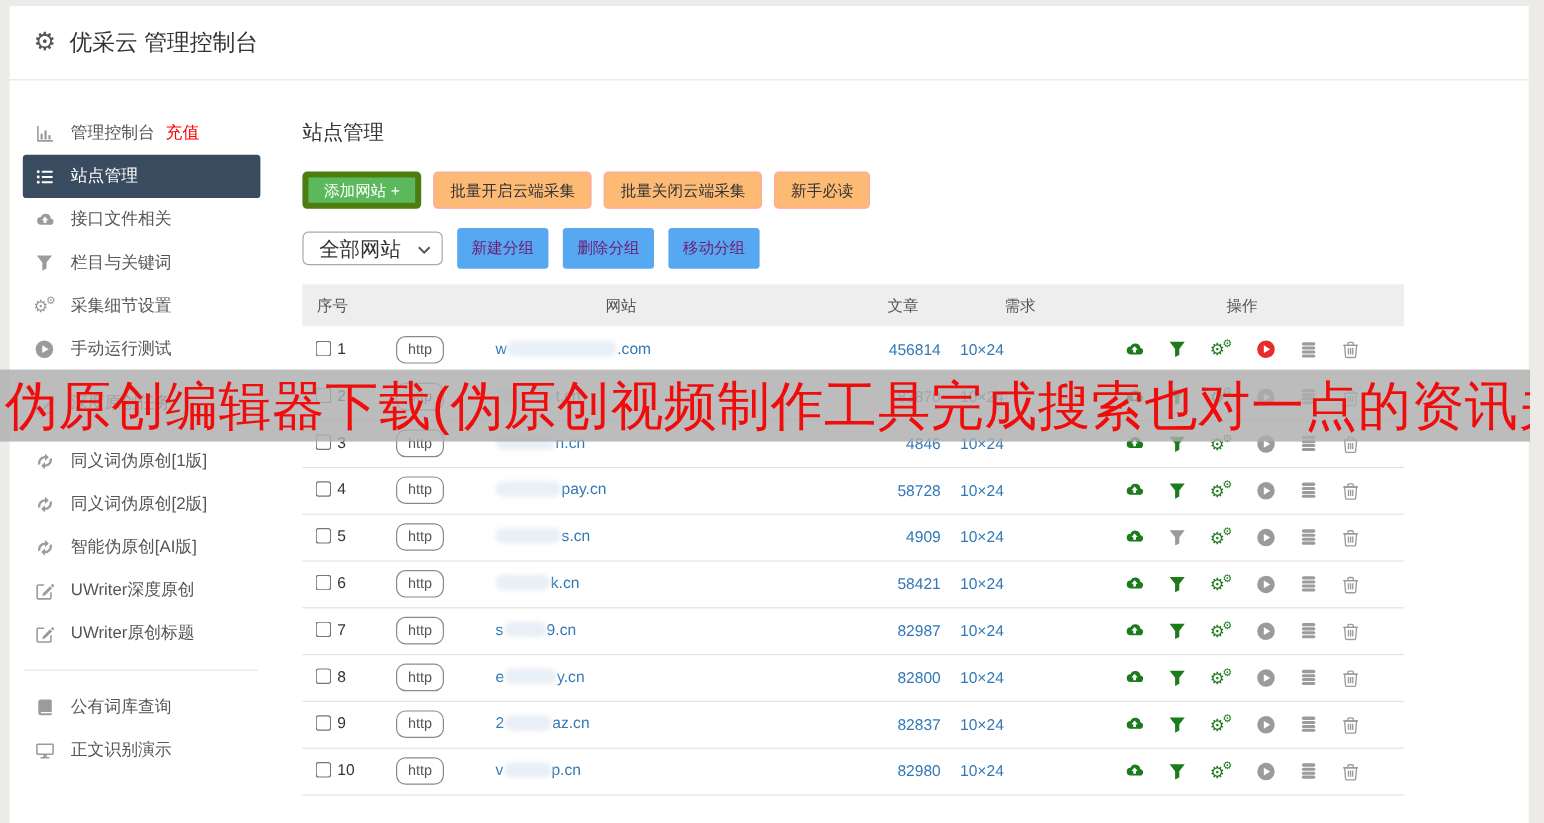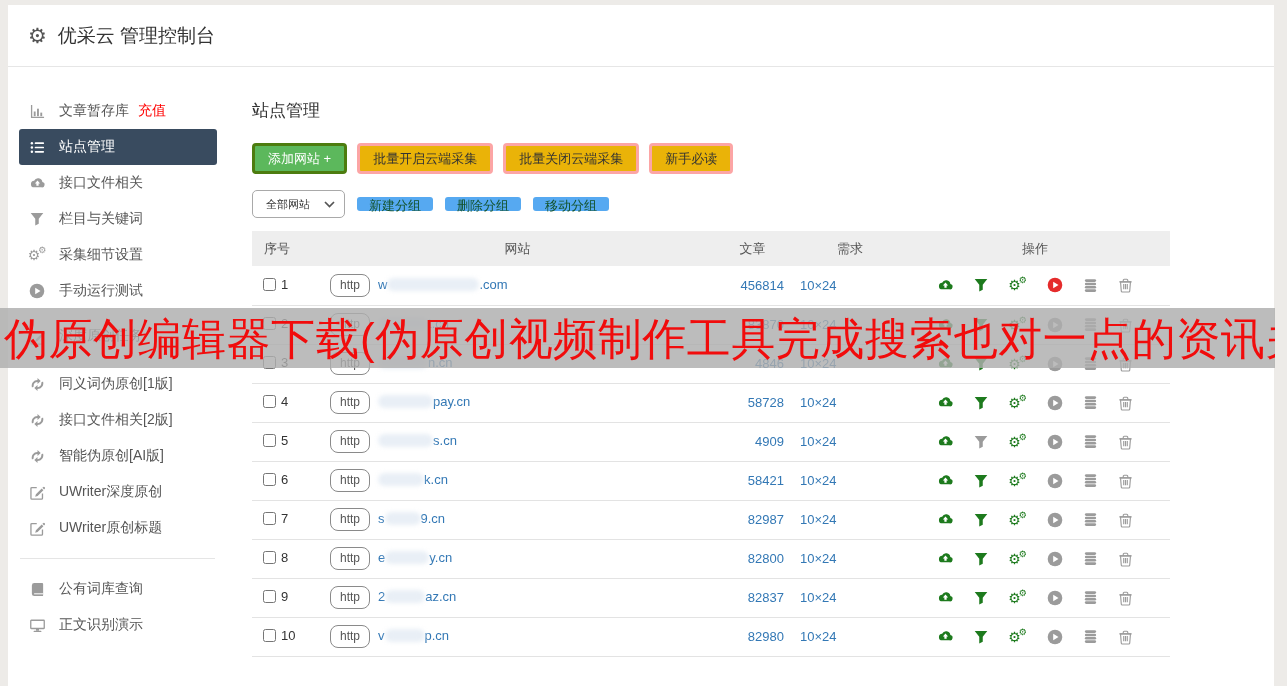--- a/index.html
+++ b/index.html
@@ -19,37 +19,37 @@
   .side-item.gap-after { margin-bottom:21px;align-items:flex-end; }
   .side-divider { border:none; border-top:1px solid #e5e5e5; margin:12px 18px 12px 12px; }
   .gears { display:inline-flex; align-items:flex-start; line-height:1; }
   .gears .g-big { font-size:14px; }
   .gears .g-sm { font-size:9px; margin-left:-2px; margin-top:-2px; }
   
   .main { padding:32px 0 0 19px; width:1022px; }
   .page-title { font-size:17px; font-weight:normal; color:#333; margin-bottom:21px; }
   .toolbar { display:flex; gap:10px; margin-bottom:16px; position:relative; width:918px; }
   .btn { height:31px; padding:0 13px; border-radius:4px; font-size:13px; cursor:pointer; font-family:inherit; }
-  .btn.green { background:#5cb85c; border:3px solid #4d7c0f; color:#fff; }
-  .btn.white { background:#eab308; border:3px solid #fca5a5; color:#333; }
+  .btn.green { background:#5cb85c; border:5px solid #4d7c0f; color:#fff; }
+  .btn.white { background:#fdba74; border:1px solid #fca5a5; color:#333; }
   .search { position:absolute; right:7px; top:0; width:200px; height:30px; border:1px solid #ccc; border-radius:5px; padding:0 11px; font-size:13px; color:#555; font-family:inherit; }
   .search::placeholder { color:#999; }
   .grouprow { display:flex; gap:12px; margin-bottom:13px; align-items:center; }
-  .select-box { height:28px; background:#fff; border:1px solid #a9a9a9; border-radius:5px; padding:0 9px 0 13px; font-size:11px; color:#333; display:inline-flex; align-items:center; gap:14px; cursor:pointer; font-family:inherit; }
-  .btn-sm { height:14px; padding:0 12px; border:none; border-radius:3px; background:#56a9f1; color:#14532d; font-size:13px; cursor:pointer; font-family:inherit; }
+  .select-box { height:28px; background:#fff; border:1px solid #a9a9a9; border-radius:5px; padding:0 9px 0 13px; font-size:17px; color:#333; display:inline-flex; align-items:center; gap:14px; cursor:pointer; font-family:inherit; }
+  .btn-sm { height:34px; padding:0 12px; border:none; border-radius:3px; background:#56a9f1; color:#701a75; font-size:13px; cursor:pointer; font-family:inherit; }
   
   table { border-collapse:collapse; width:918px; table-layout:fixed; }
   thead th { background:#eee; height:35px; font-weight:normal; font-size:13px; color:#555; }
   th.l { text-align:left; padding-left:12px; }
   tbody td { height:39px; border-bottom:1px solid #e3e3e3; font-size:13px; color:#333; }
   td.seq { padding-left:11px; }
   td.seq label { display:inline-flex; align-items:center; gap:5px; }
   td.seq input { width:13px; height:13px; margin:0; }
   .http-badge { display:inline-block; border:1px solid #8a8a8a; border-radius:8px; padding:3px 9px 4px; font-size:12px; color:#555; background:#fff; margin-right:8px; cursor:pointer; }
-  .domain { color:#3378b5; cursor:pointer; }
+  .domain { color:#3378b5; cursor:pointer;margin-left:35px; }
   .mask { display:inline-block; height:13px; background:#e9eff6; border-radius:7px; vertical-align:-2px; filter:blur(2px); }
   td.num { text-align:right; padding-right:16px; color:#3378b5; }
   td.demand { text-align:left; color:#3378b5; }
   td.ops .opswrap { display:flex; justify-content:center; align-items:center; gap:20px; }
   .op { display:inline-flex; cursor:pointer; line-height:1; }
   
   .overlay { position:absolute; left:0; top:308px; width:1275px; height:60px; background:rgba(173,173,173,0.82); z-index:50; overflow:hidden; }
   .overlay span { display:block; white-space:nowrap; font-size:44px; line-height:62px; color:#f10c0c; padding-left:4px; letter-spacing:0.5px; }
 </style>
 </head>
@@ -65,21 +65,21 @@
       <nav class="sidebar" id="sidebar">
           <div class="side-item">
             <span class="ic">
               <svg viewBox="0 0 16 16" width="15" height="15" fill="currentColor">
                 <path d="M1 1h1.4v12.6H15V15H1z"></path>
                 <rect x="4" y="8" width="2" height="5"></rect>
                 <rect x="7.5" y="5" width="2" height="8"></rect>
                 <rect x="11" y="9.2" width="2" height="3.8"></rect>
               </svg>
             </span>
-            <span>文章暂存库</span>
+            <span>管理控制台</span>
             <span class="badge" style="color: rgb(255, 0, 0);">充值</span>
           </div>
           <div class="side-item active">
             <span class="ic">
               <svg viewBox="0 0 16 16" width="15" height="15" fill="currentColor">
                 <circle cx="2" cy="3.4" r="1.3"></circle>
                 <rect x="5" y="2.5" width="10" height="1.8" rx=".9"></rect>
                 <circle cx="2" cy="8" r="1.3"></circle>
                 <rect x="5" y="7.1" width="10" height="1.8" rx=".9"></rect>
                 <circle cx="2" cy="12.6" r="1.3"></circle>
@@ -141,21 +141,21 @@
             </span>
             <span>同义词伪原创[1版]</span>
           </div>
           <div class="side-item">
             <span class="ic">
               <svg viewBox="0 0 16 16" width="15" height="15" fill="currentColor">
                 <path d="M8 3.2V1l3.4 3.2L8 7.4V5.2a4.1 4.1 0 0 0-4 5l-1.9.9A6.1 6.1 0 0 1 8 3.2z"></path>
                 <path d="M8 12.8V15l-3.4-3.2L8 8.6v2.2a4.1 4.1 0 0 0 4-5l1.9-.9A6.1 6.1 0 0 1 8 12.8z"></path>
               </svg>
             </span>
-            <span>接口文件相关[2版]</span>
+            <span>同义词伪原创[2版]</span>
           </div>
           <div class="side-item">
             <span class="ic">
               <svg viewBox="0 0 16 16" width="15" height="15" fill="currentColor">
                 <path d="M8 3.2V1l3.4 3.2L8 7.4V5.2a4.1 4.1 0 0 0-4 5l-1.9.9A6.1 6.1 0 0 1 8 3.2z"></path>
                 <path d="M8 12.8V15l-3.4-3.2L8 8.6v2.2a4.1 4.1 0 0 0 4-5l1.9-.9A6.1 6.1 0 0 1 8 12.8z"></path>
               </svg>
             </span>
             <span>智能伪原创[AI版]</span>
           </div>

